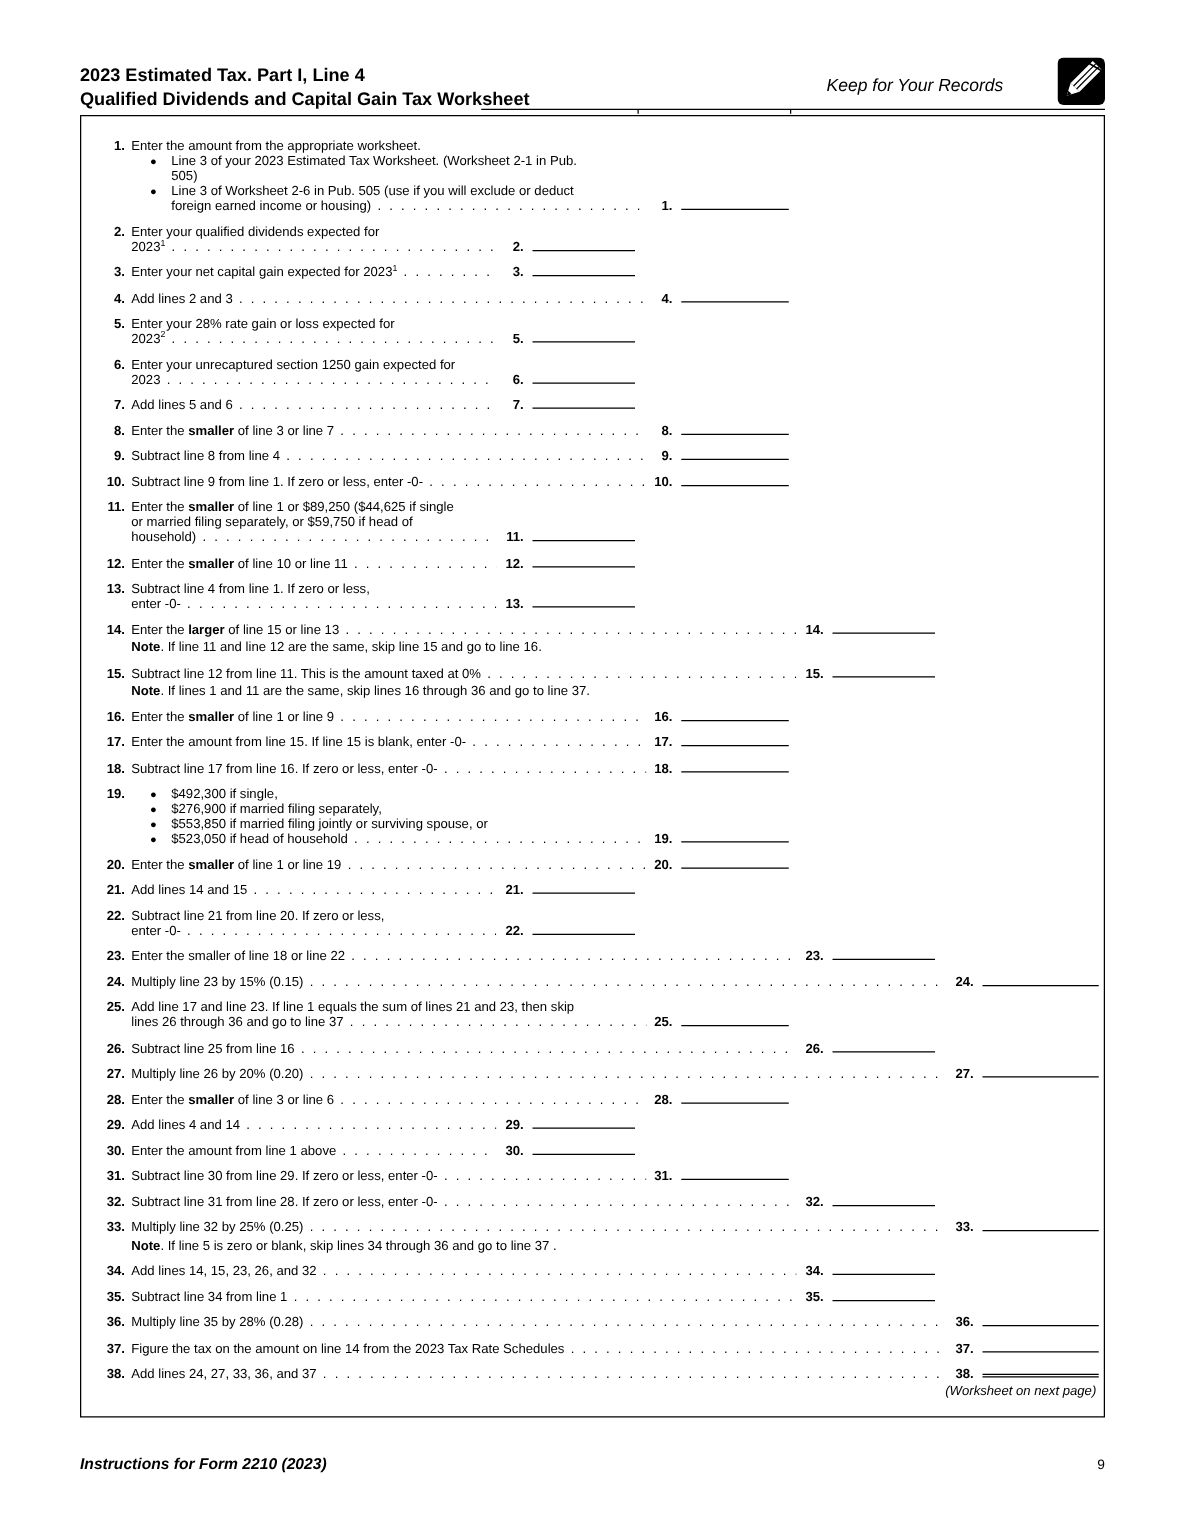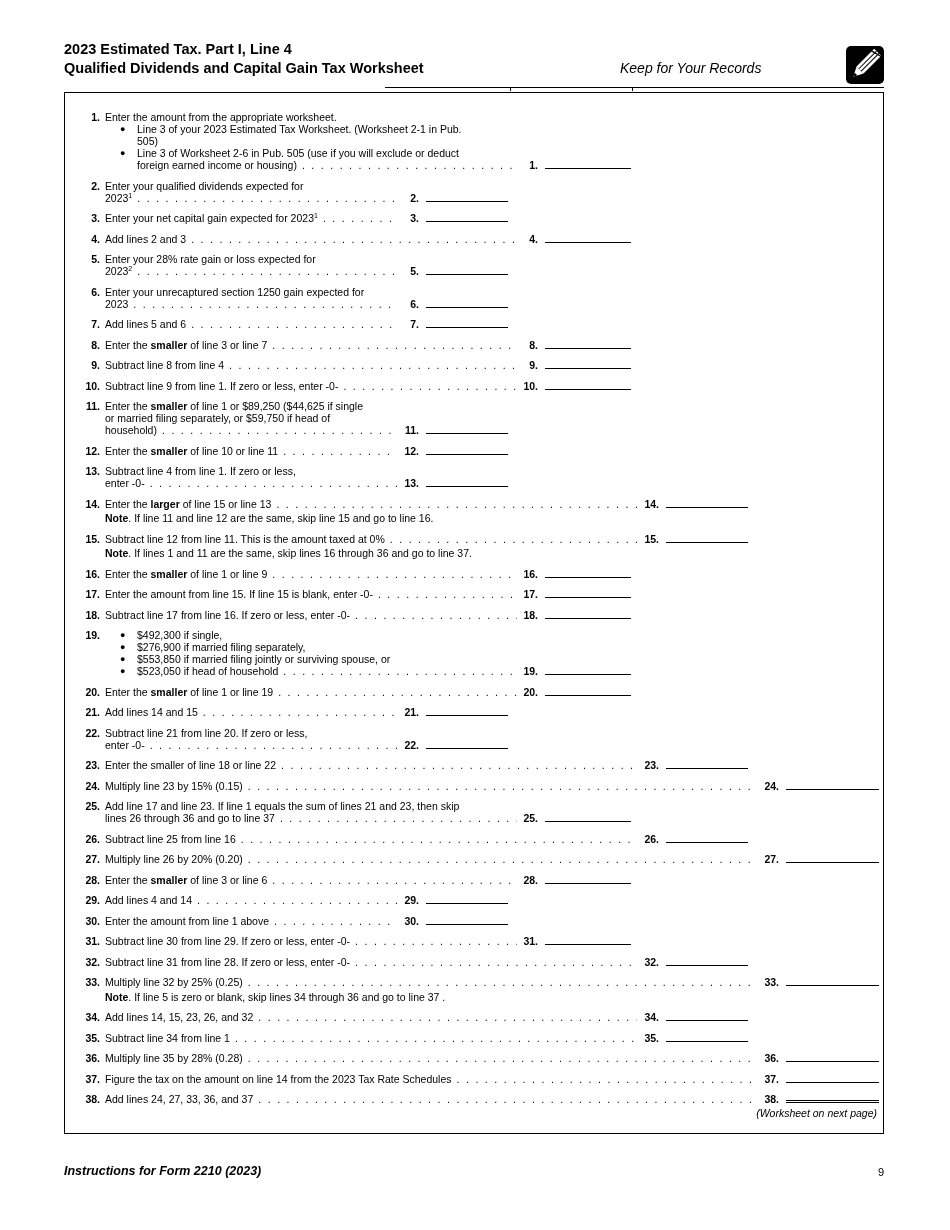--- a/index.html
+++ b/index.html
@@ -5,22 +5,22 @@
   html,body{margin:0;padding:0;}
   body{
     width:950px;height:1230px;background:#ffffff;position:relative;
     font-family:"Liberation Sans", sans-serif;color:#000;
     -webkit-font-smoothing:antialiased;
   }
   .b{font-weight:bold;}
   .sup{vertical-align:super;font-size:7px;line-height:0;}
 
   
-  .titles{position:absolute;left:64px;top:40px;font-weight:bold;font-size:14.5px;line-height:19px;}
-  .keep{position:absolute;left:620px;top:60px;width:224px;text-align:left;
+  .titles{position:absolute;left:64px;top:52px;font-weight:bold;font-size:14.5px;line-height:19px;}
+  .keep{position:absolute;left:620px;top:60px;width:224px;text-align:center;
         font-style:italic;font-size:14px;}
   .pencil{position:absolute;left:846px;top:46px;width:38px;height:38px;}
   .hairline{position:absolute;left:385px;top:87px;width:499px;border-top:1px solid #000;}
   .hairline .tick{position:absolute;top:0;width:1px;height:3px;background:#000;}
 
   
   .wbox{position:absolute;left:64px;top:92px;width:820px;height:1042px;
         border:1.5px solid #000;box-sizing:border-box;
         padding:18px 0 0 14px;font-size:10.5px;line-height:12px;}
   .row{margin-top:8.5px;position:relative;}

